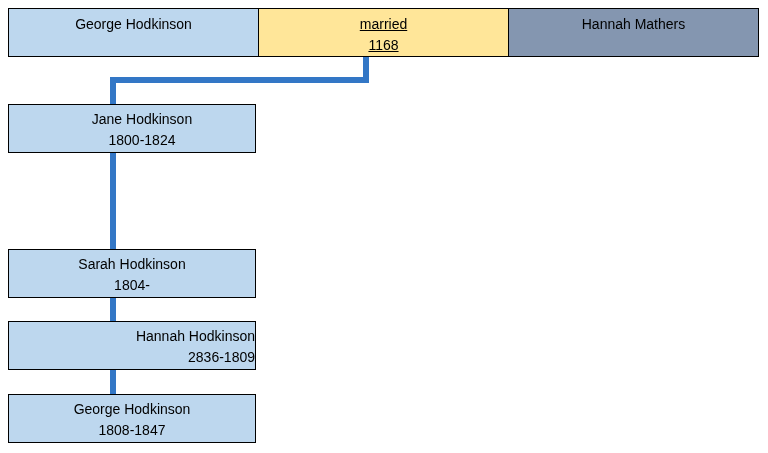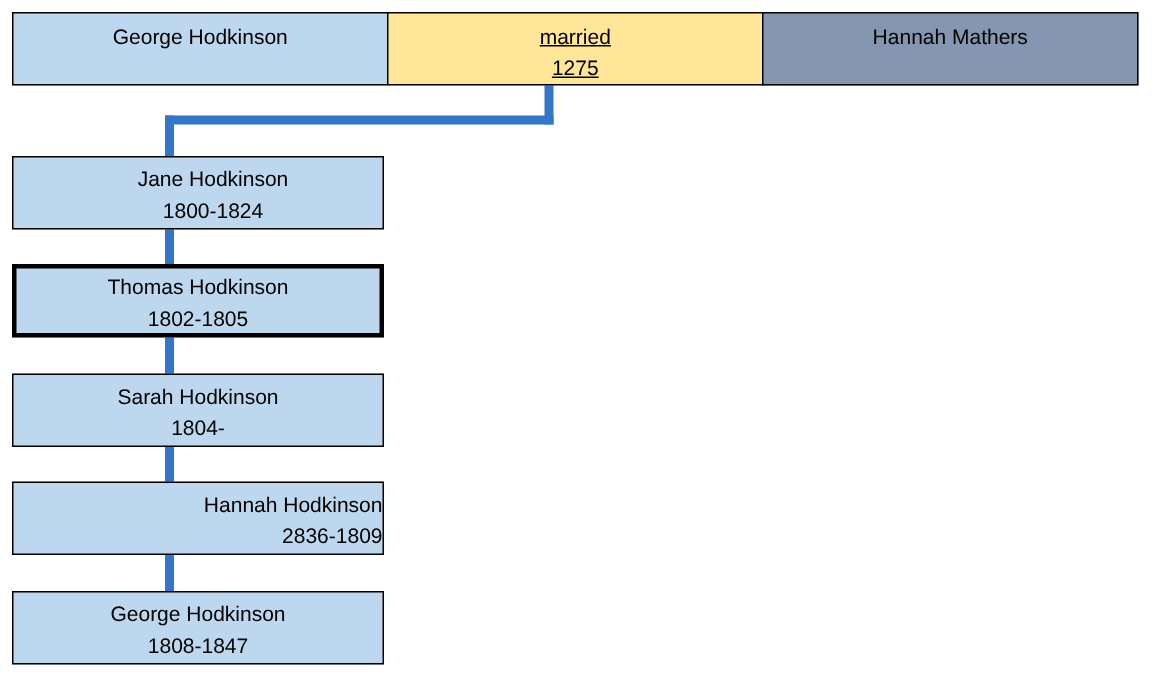--- a/index.html
+++ b/index.html
@@ -91,38 +91,34 @@
 <body>
 
 <div class="canvas">
 
   <div class="parents-row">
     <div class="box father-box">
       <span class="box-line">George Hodkinson</span>
     </div>
     <div class="box marriage-box">
       <span class="box-line">married</span>
-      <span class="box-line">1275</span>
+      <span class="box-line">1168</span>
     </div>
     <div class="box mother-box">
       <span class="box-line">Hannah Mathers</span>
     </div>
   </div>
 
   <div class="connector connector-marriage-drop"></div>
   <div class="connector connector-horizontal"></div>
   <div class="connector connector-main-vertical"></div>
 
   <div class="child-box child-0">
     <span class="box-line">Jane Hodkinson</span>
     <span class="box-line">1800-1824</span>
-  </div>
-  <div class="child-box child-1 selected">
-    <span class="box-line">Thomas Hodkinson</span>
-    <span class="box-line">1802-1805</span>
   </div>
   <div class="child-box child-2">
     <span class="box-line">Sarah Hodkinson</span>
     <span class="box-line">1804-</span>
   </div>
   <div class="child-box child-3">
     <span class="box-line">Hannah Hodkinson</span>
     <span class="box-line">2836-1809</span>
   </div>
   <div class="child-box child-4">

